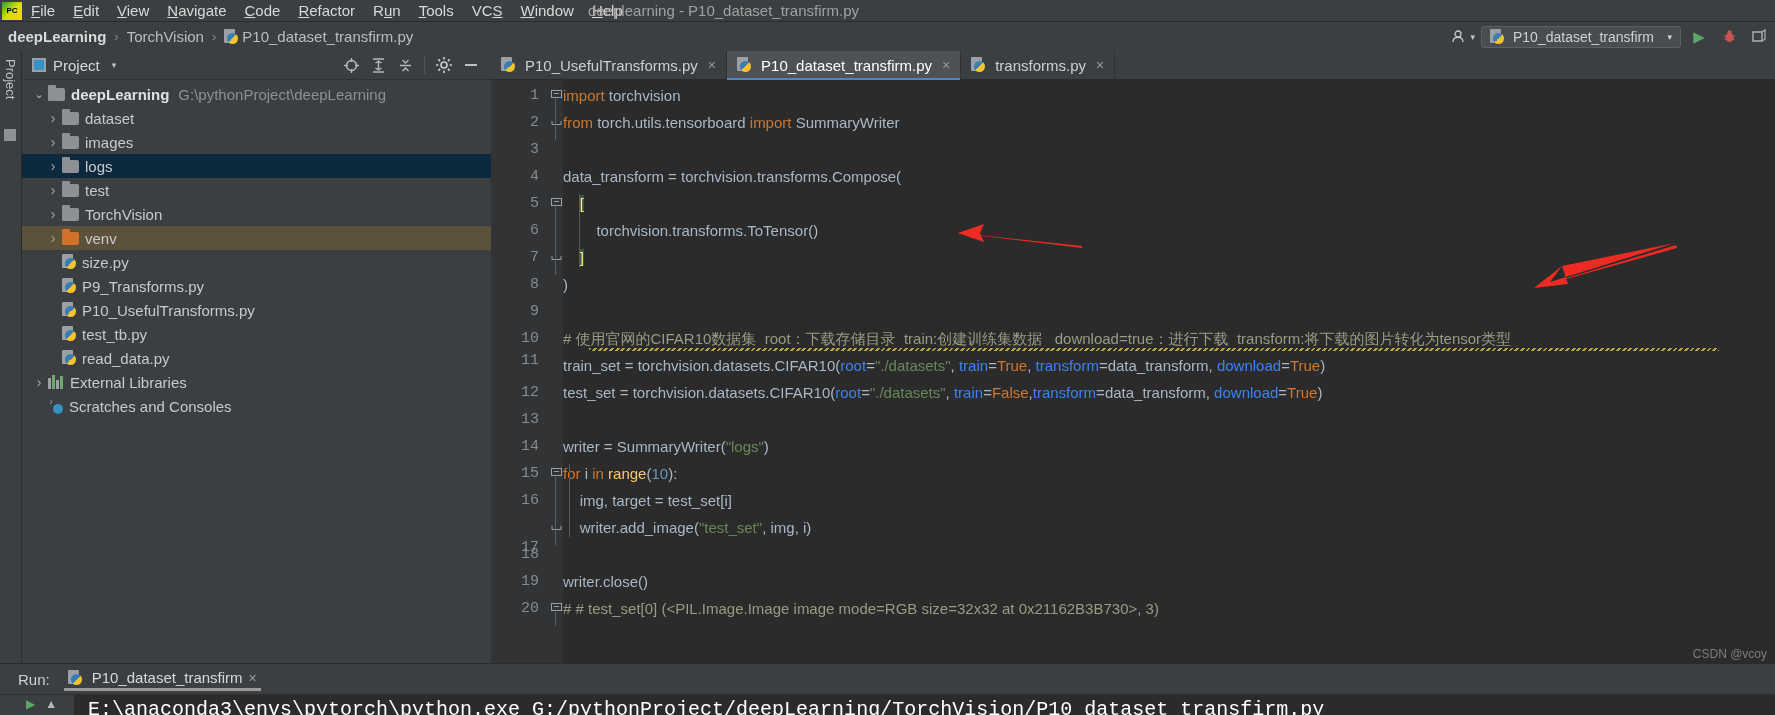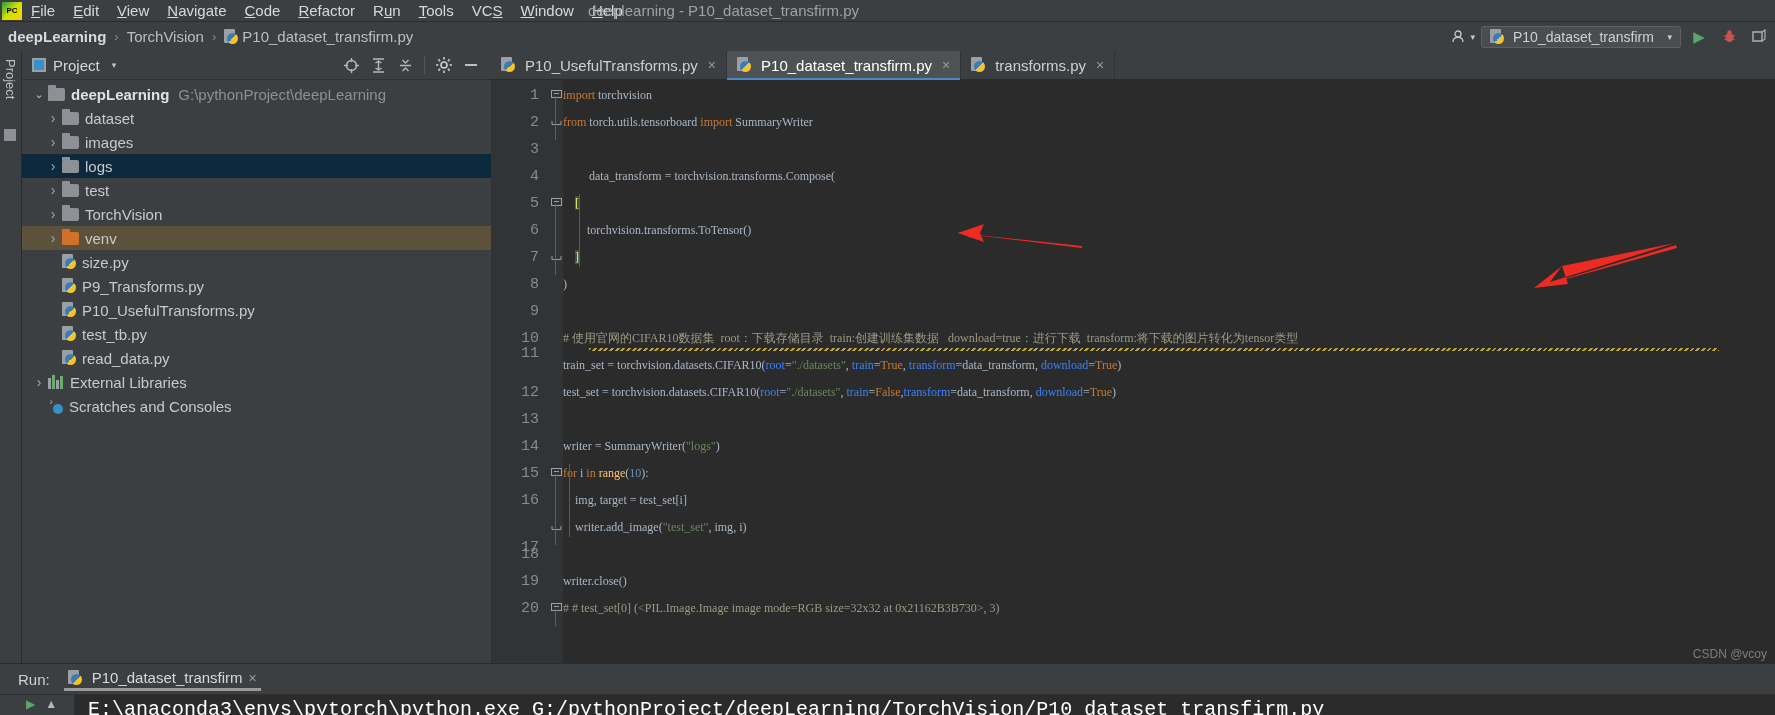--- a/index.html
+++ b/index.html
@@ -202,21 +202,21 @@
     line-height: 27px; text-align: center; font-size: 11px; color: #9aa0a6;
   }
   .vline {
     position: absolute; left: 64px; width: 1px; background: #5c5f61;
   }
   .code {
     position: absolute; left: 72px; top: 0; right: 0; height: 583px;
   }
   .cl {
     position: absolute; left: 0; height: 27px; line-height: 27px;
-    font-size: 12px; white-space: pre; font-family: Liberation Serif, serif;
+    font-size: 15px; white-space: pre; font-family: Liberation Sans, sans-serif;
   }
   .kw { color: #cc7832; }
   .plain { color: #a9b7c6; }
   .num { color: #6897bb; }
   .str { color: #6a8759; }
   .param { color: #3b82f6; }
   .cmt2 { color: #9a9a85; }
   .func { color: #ffc66d; text-align: center; }
   .brkt-hl { background: #3b514d; color: #ffef6e; }
   .squiggly {
@@ -473,21 +473,21 @@
         <div class="lnum" style="top: 2px;">1</div>
         <div class="lnum" style="top: 29px;">2</div>
         <div class="lnum" style="top: 56px;">3</div>
         <div class="lnum" style="top: 83px;">4</div>
         <div class="lnum" style="top: 110px;">5</div>
         <div class="lnum" style="top: 137px;">6</div>
         <div class="lnum" style="top: 164px;">7</div>
         <div class="lnum" style="top: 191px;">8</div>
         <div class="lnum" style="top: 218px;">9</div>
         <div class="lnum" style="top: 245px;">10</div>
-        <div class="lnum" style="top: 260px;">11</div>
+        <div class="lnum" style="top: 267px;">11</div>
         <div class="lnum" style="top: 299px;">12</div>
         <div class="lnum" style="top: 326px;">13</div>
         <div class="lnum" style="top: 353px;">14</div>
         <div class="lnum" style="top: 380px;">15</div>
         <div class="lnum" style="top: 407px;">16</div>
         <div class="lnum" style="top: 454px;">17</div>
         <div class="lnum" style="top: 461px;">18</div>
         <div class="lnum" style="top: 488px;">19</div>
         <div class="lnum" style="top: 515px;">20</div>
         <div class="foldmark" style="top: 2px;"><svg width="11" height="11" viewBox="0 0 11 11" style="vertical-align:middle">
@@ -520,21 +520,21 @@
           </svg></div>
         <div class="vline" style="top: 16px; height: 44px;"></div>
         <div class="vline" style="top: 124px; height: 71px;"></div>
         <div class="vline" style="top: 394px; height: 71px;"></div>
         <div class="vline" style="top: 529px; height: 17px;"></div>
       </div>
     <div class="code" id="code-root">
         <div class="cl" style="top: 2px; left: 0px;"><span class="kw">import</span><span class="plain"> </span><span class="plain">torchvision</span></div>
         <div class="cl" style="top: 29px; left: 0px;"><span class="kw">from</span><span class="plain"> </span><span class="plain">torch</span><span class="plain">.</span><span class="plain">utils</span><span class="plain">.</span><span class="plain">tensorboard</span><span class="plain"> </span><span class="kw">import</span><span class="plain"> </span><span class="plain">SummaryWriter</span></div>
         <div class="cl" style="top: 56px; left: 0px;"></div>
-        <div class="cl" style="top: 83px; left: 0px; margin-left: 26px;"><span class="plain">data_transform</span><span class="plain"> </span><span class="plain">=</span><span class="plain"> </span><span class="plain">torchvision</span><span class="plain">.</span><span class="plain">transforms</span><span class="plain">.</span><span class="plain">Compose</span><span class="plain">(</span></div>
+        <div class="cl" style="top: 83px; left: 0px;"><span class="plain">data_transform</span><span class="plain"> </span><span class="plain">=</span><span class="plain"> </span><span class="plain">torchvision</span><span class="plain">.</span><span class="plain">transforms</span><span class="plain">.</span><span class="plain">Compose</span><span class="plain">(</span></div>
         <div class="cl" style="top: 110px; left: 0px;"><span class="plain">    </span><span class="brkt-hl">[</span></div>
         <div class="cl" style="top: 137px; left: 0px;"><span class="plain"> </span><span class="plain"> </span><span class="plain"> </span><span class="plain"> </span><span class="plain"> </span><span class="plain"> </span><span class="plain"> </span><span class="plain"> </span><span class="plain">torchvision</span><span class="plain">.</span><span class="plain">transforms</span><span class="plain">.</span><span class="plain">ToTensor</span><span class="plain">(</span><span class="plain">)</span></div>
         <div class="cl" style="top: 164px; left: 0px;"><span class="plain">    </span><span class="brkt-hl">]</span></div>
         <div class="cl" style="top: 191px; left: 0px;"><span class="plain">)</span></div>
         <div class="cl" style="top: 218px; left: 0px;"></div>
         <div class="cl" style="top: 245px; left: 0px;"><span class="cmt2"># 使用官网的CIFAR10数据集  root：下载存储目录  train:创建训练集数据   download=true：进行下载  transform:将下载的图片转化为tensor类型</span></div>
         <div class="cl" style="top: 272px; left: 0px;"><span class="plain">train_set</span><span class="plain"> </span><span class="plain">=</span><span class="plain"> </span><span class="plain">torchvision</span><span class="plain">.</span><span class="plain">datasets</span><span class="plain">.</span><span class="plain">CIFAR10</span><span class="plain">(</span><span class="param">root</span><span class="plain">=</span><span class="str">"./datasets"</span><span class="plain">,</span><span class="plain"> </span><span class="param">train</span><span class="plain">=</span><span class="kw">True</span><span class="plain">,</span><span class="plain"> </span><span class="param">transform</span><span class="plain">=</span><span class="plain">data_transform</span><span class="plain">,</span><span class="plain"> </span><span class="param">download</span><span class="plain">=</span><span class="kw">True</span><span class="plain">)</span></div>
         <div class="cl" style="top: 299px; left: 0px;"><span class="plain">test_set</span><span class="plain"> </span><span class="plain">=</span><span class="plain"> </span><span class="plain">torchvision</span><span class="plain">.</span><span class="plain">datasets</span><span class="plain">.</span><span class="plain">CIFAR10</span><span class="plain">(</span><span class="param">root</span><span class="plain">=</span><span class="str">"./datasets"</span><span class="plain">,</span><span class="plain"> </span><span class="param">train</span><span class="plain">=</span><span class="kw">False</span><span class="plain">,</span><span class="param">transform</span><span class="plain">=</span><span class="plain">data_transform</span><span class="plain">,</span><span class="plain"> </span><span class="param">download</span><span class="plain">=</span><span class="kw">True</span><span class="plain">)</span></div>
         <div class="cl" style="top: 326px; left: 0px;"></div>
         <div class="cl" style="top: 353px; left: 0px;"><span class="plain">writer</span><span class="plain"> </span><span class="plain">=</span><span class="plain"> </span><span class="plain">SummaryWriter</span><span class="plain">(</span><span class="str">"logs"</span><span class="plain">)</span></div>

